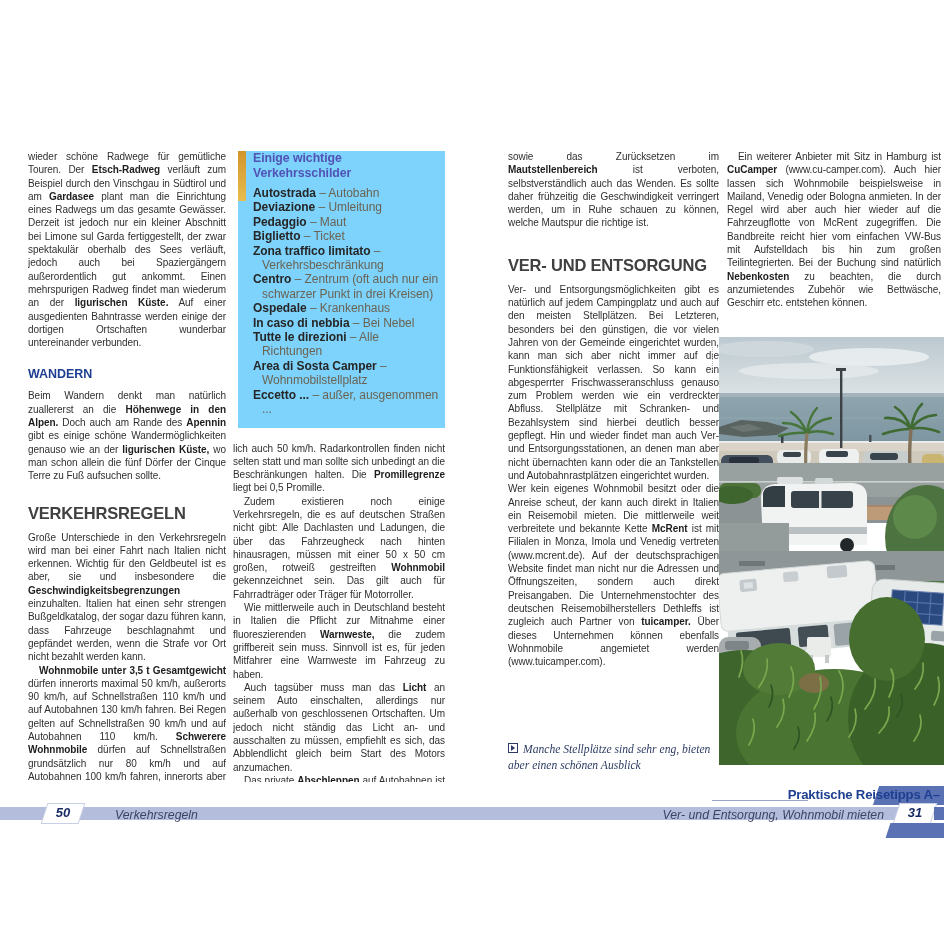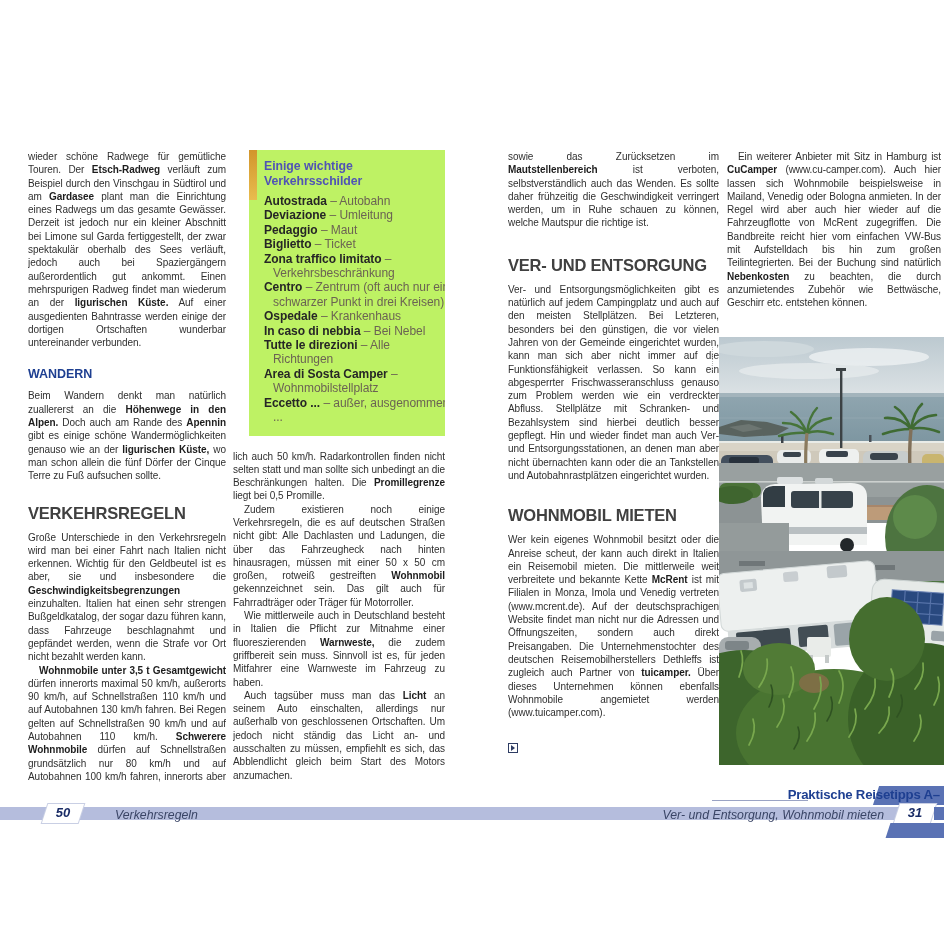--- a/index.html
+++ b/index.html
@@ -19,22 +19,22 @@
     font-size:16.5px;line-height:18px;color:#404040;margin:21px 0 9px;
     font-weight:bold;text-align:left;letter-spacing:-0.2px;
   }
   h3.subsect{
     font-size:12.5px;line-height:14px;color:#1e3f91;margin:18px 0 8px;
     font-weight:bold;text-align:left;
   }
   .col > :first-child{margin-top:0;}
   
   .signbox{
-    box-sizing:border-box;width:212px;background:#bef264;position:relative;
-    padding:8px 9px 11px 15px;margin:2px 0 14px 16px;
+    box-sizing:border-box;width:212px;background:#7dd3fc;position:relative;
+    padding:0 9px 11px 15px;margin:2px 0 14px 5px;
   }
   .signbox::before{
     content:"";position:absolute;left:0;top:0;width:8px;height:50px;
     background:linear-gradient(#d2952c,#e8bc4e);
   }
   .signbox .boxtitle{
     color:#5053b5;font-weight:bold;font-size:12.3px;line-height:15px;
     margin:1px 0 5px;text-align:left;
   }
   .box-line{
@@ -124,30 +124,29 @@
   <p class="indent">Wie mittlerweile auch in Deutschland besteht in Italien die Pflicht zur Mitnahme einer fluoreszierenden <b>Warnweste,</b> die zudem griffbereit sein muss. Sinnvoll ist es, für jeden Mitfahrer eine Warnweste im Fahrzeug zu haben.</p>
   <p class="indent">Auch tagsüber muss man das <b>Licht</b> an seinem Auto einschalten, allerdings nur außerhalb von geschlossenen Ortschaften. Um jedoch nicht ständig das Licht an- und ausschalten zu müssen, empfiehlt es sich, das Abblendlicht gleich beim Start des Motors anzumachen.</p>
   <p class="indent">Das private <b>Abschleppen</b> auf Autobahnen ist grundsätzlich verboten. An Bordsteinen mit schwarz-gelber bzw. gelber Markierung besteht </p>
 
 </div>
 
 <div class="col" style="left:508px;top:150px;width:211px;height:585px;">
   <p>sowie das Zurücksetzen im <b>Mautstellenbereich</b> ist verboten, selbstverständlich auch das Wenden. Es sollte daher frühzeitig die Geschwindigkeit verringert werden, um in Ruhe schauen zu können, welche Mautspur die richtige ist.</p>
   <h2 class="sect" style="margin-top:26px;">VER- UND ENTSORGUNG</h2>
   <p>Ver- und Entsorgungsmöglichkeiten gibt es natürlich auf jedem Campingplatz und auch auf den meisten Stellplätzen. Bei Letzteren, besonders bei den günstigen, die vor vielen Jahren von der Gemeinde eingerichtet wurden, kann man sich aber nicht immer auf die Funktionsfähigkeit verlassen. So kann ein abgesperrter Frischwasseranschluss genauso zum Problem werden wie ein verdreckter Abfluss. Stellplätze mit Schranken- und Bezahlsystem sind hierbei deutlich besser gepflegt. Hin und wieder findet man auch Ver- und Entsorgungsstationen, an denen man aber nicht übernachten kann oder die an Tankstellen und Autobahnrastplätzen eingerichtet wurden.</p>
-  <h2 class="sect" style="margin-top:24px;">WOHNMOBIL MIETEN</h2>
   <p>Wer kein eigenes Wohnmobil besitzt oder die Anreise scheut, der kann auch direkt in Italien ein Reisemobil mieten. Die mittlerweile weit verbreitete und bekannte Kette <b>McRent</b> ist mit Filialen in Monza, Imola und Venedig vertreten (www.mcrent.de). Auf der deutschsprachigen Website findet man nicht nur die Adressen und Öffnungszeiten, sondern auch direkt Preisangaben. Die Unternehmenstochter des deutschen Reisemobilherstellers Dethleffs ist zugleich auch Partner von <b>tuicamper.</b> Über dieses Unternehmen können ebenfalls Wohnmobile angemietet werden (www.tuicamper.com).</p>
 </div>
 
 <div class="col" style="left:727px;top:150px;width:214px;height:182px;">
   <p class="indent">Ein weiterer Anbieter mit Sitz in Hamburg ist <b>CuCamper</b> (www.cu-camper.com). Auch hier lassen sich Wohnmobile beispielsweise in Mailand, Venedig oder Bologna anmieten. In der Regel wird aber auch hier wieder auf die Fahrzeugflotte von McRent zugegriffen. Die Bandbreite reicht hier vom einfachen VW-Bus mit Aufstelldach bis hin zum großen Teilintegrierten. Bei der Buchung sind natürlich <b>Nebenkosten</b> zu beachten, die durch anzumietendes Zubehör wie Bettwäsche, Geschirr etc. entstehen können.</p>
 </div>
 
 <div class="caption">
-  <span class="capicon"></span>
+  <span class="capicon"></span><span>Manche Stellplätze sind sehr eng, bieten aber einen schönen Ausblick</span>
 </div>
 
 <div class="photo-credit"></div>
 
 <div class="photo">
 <svg viewBox="0 0 225 428" width="225" height="428" xmlns="http://www.w3.org/2000/svg">
   <defs>
     <linearGradient id="sky" x1="0" y1="0" x2="0" y2="1">
       <stop offset="0" stop-color="#bcc9d0"></stop>
           <stop offset="1" stop-color="#e2e7e9"></stop>

